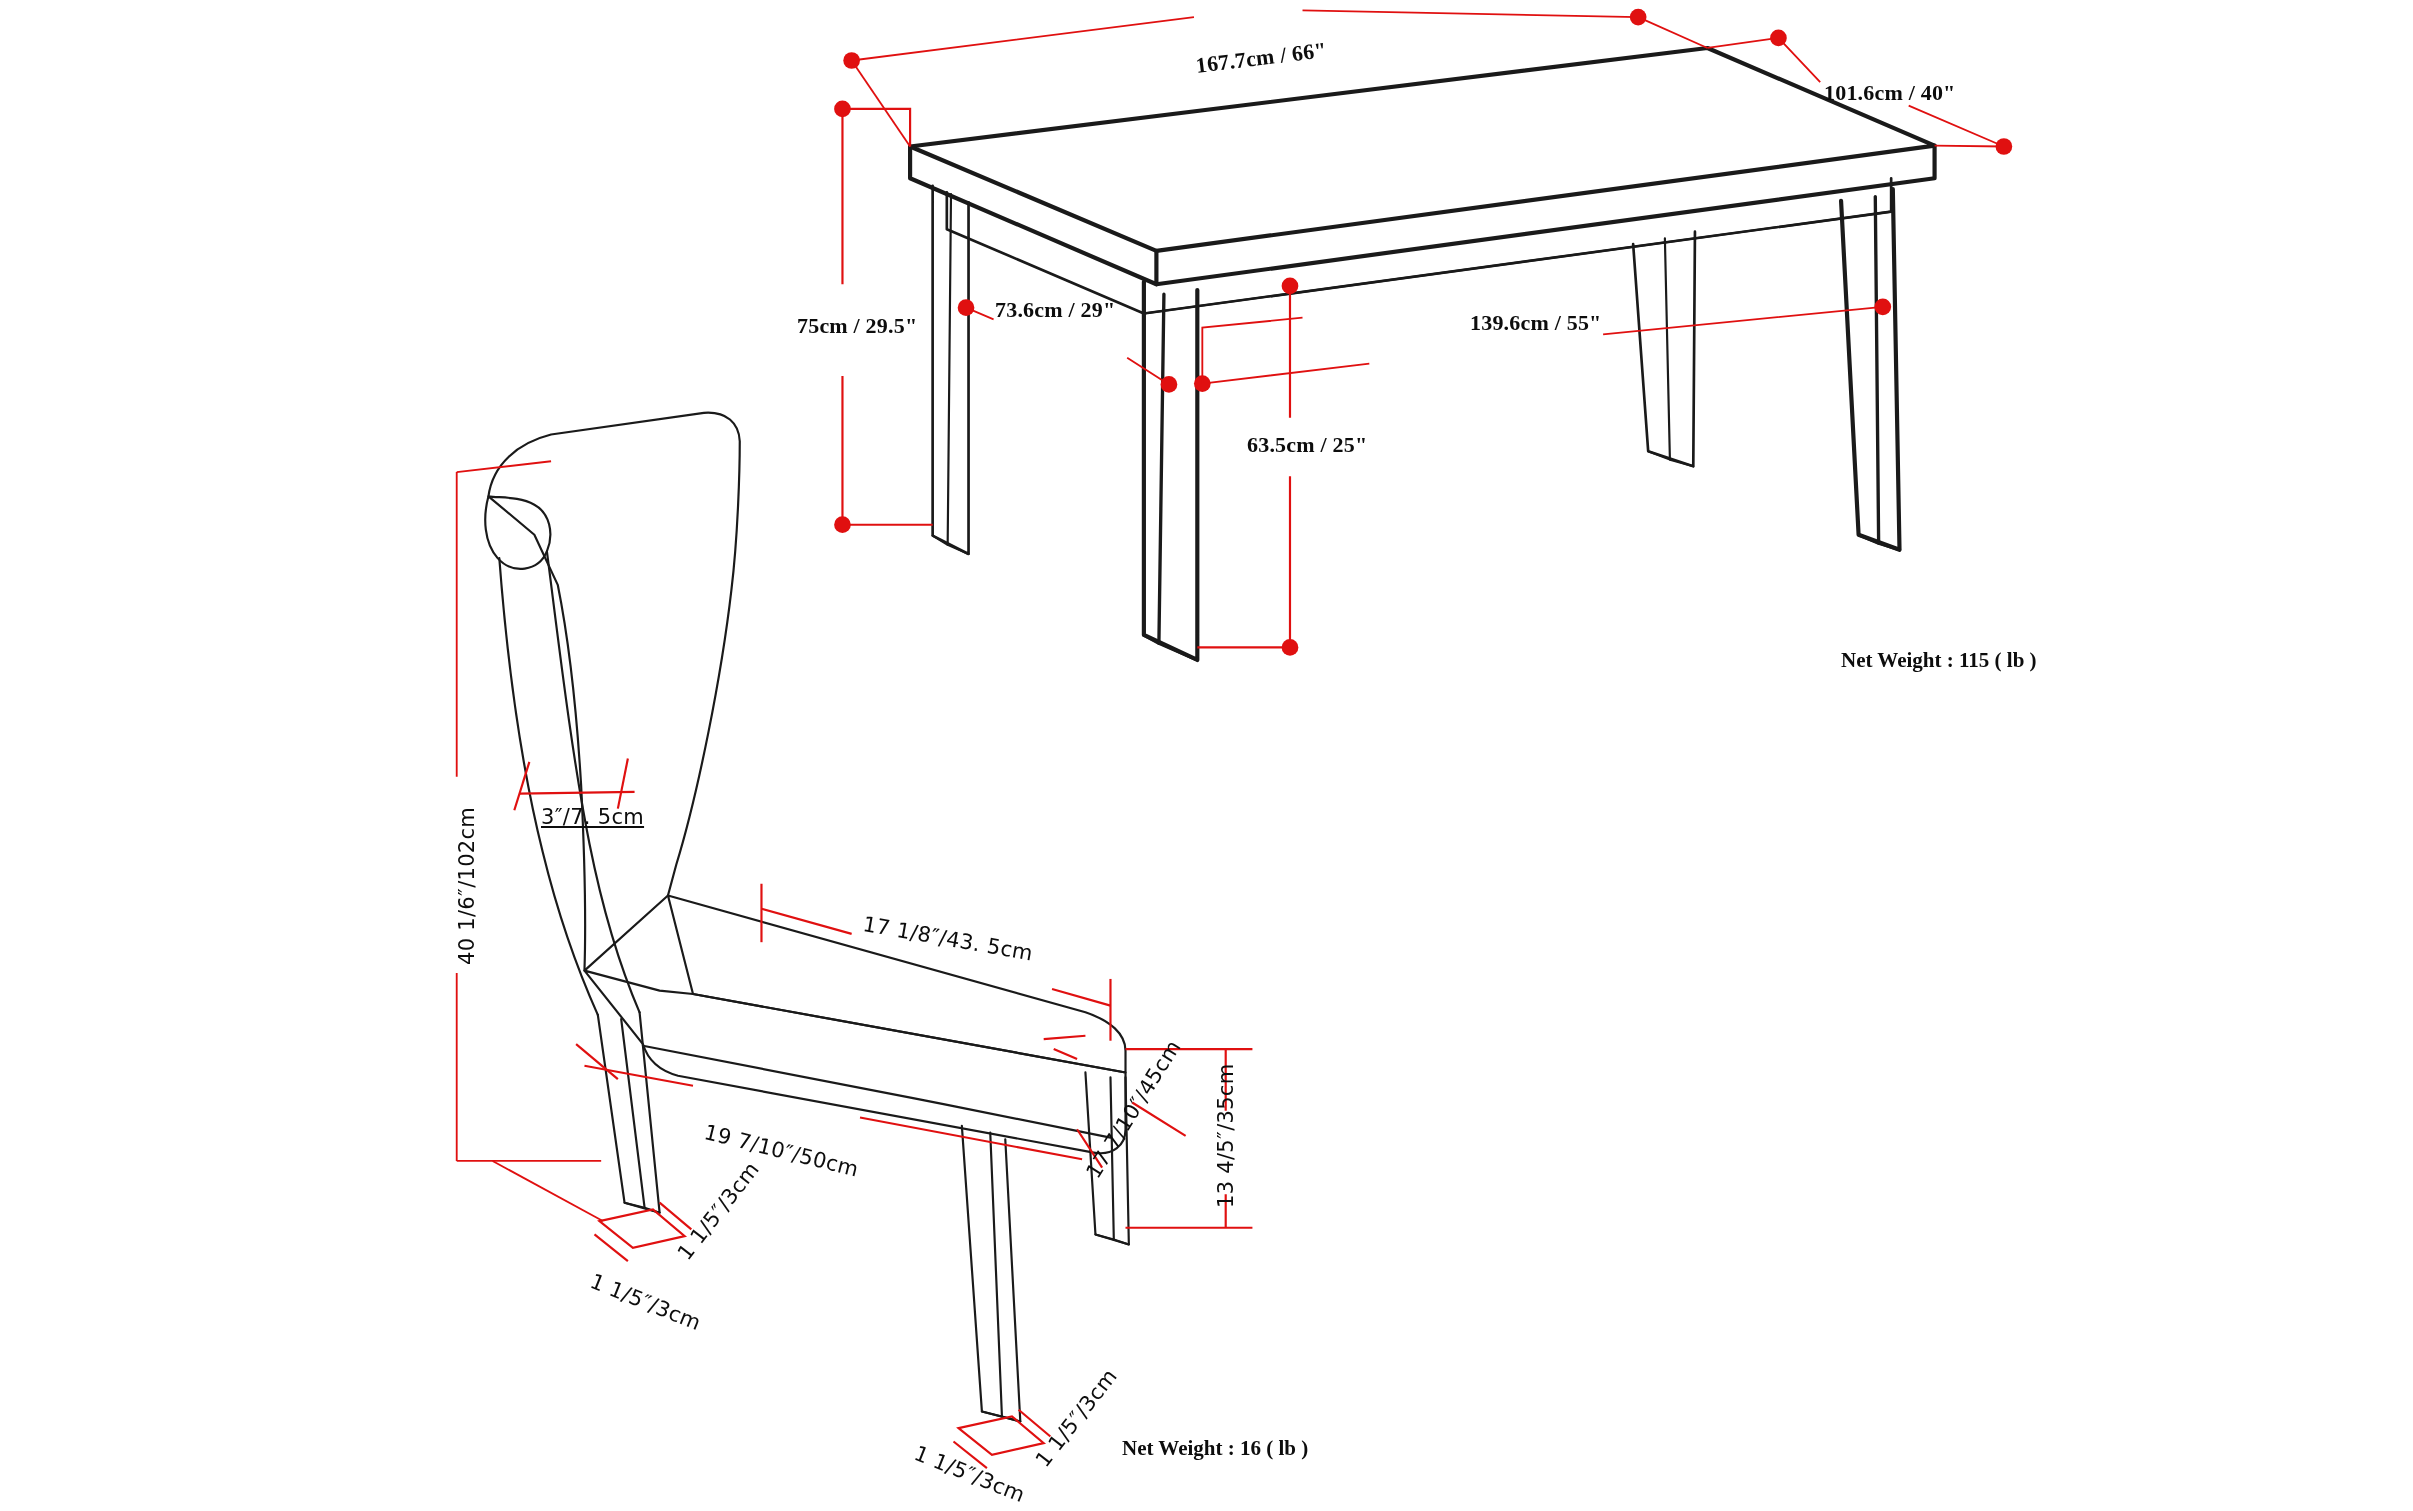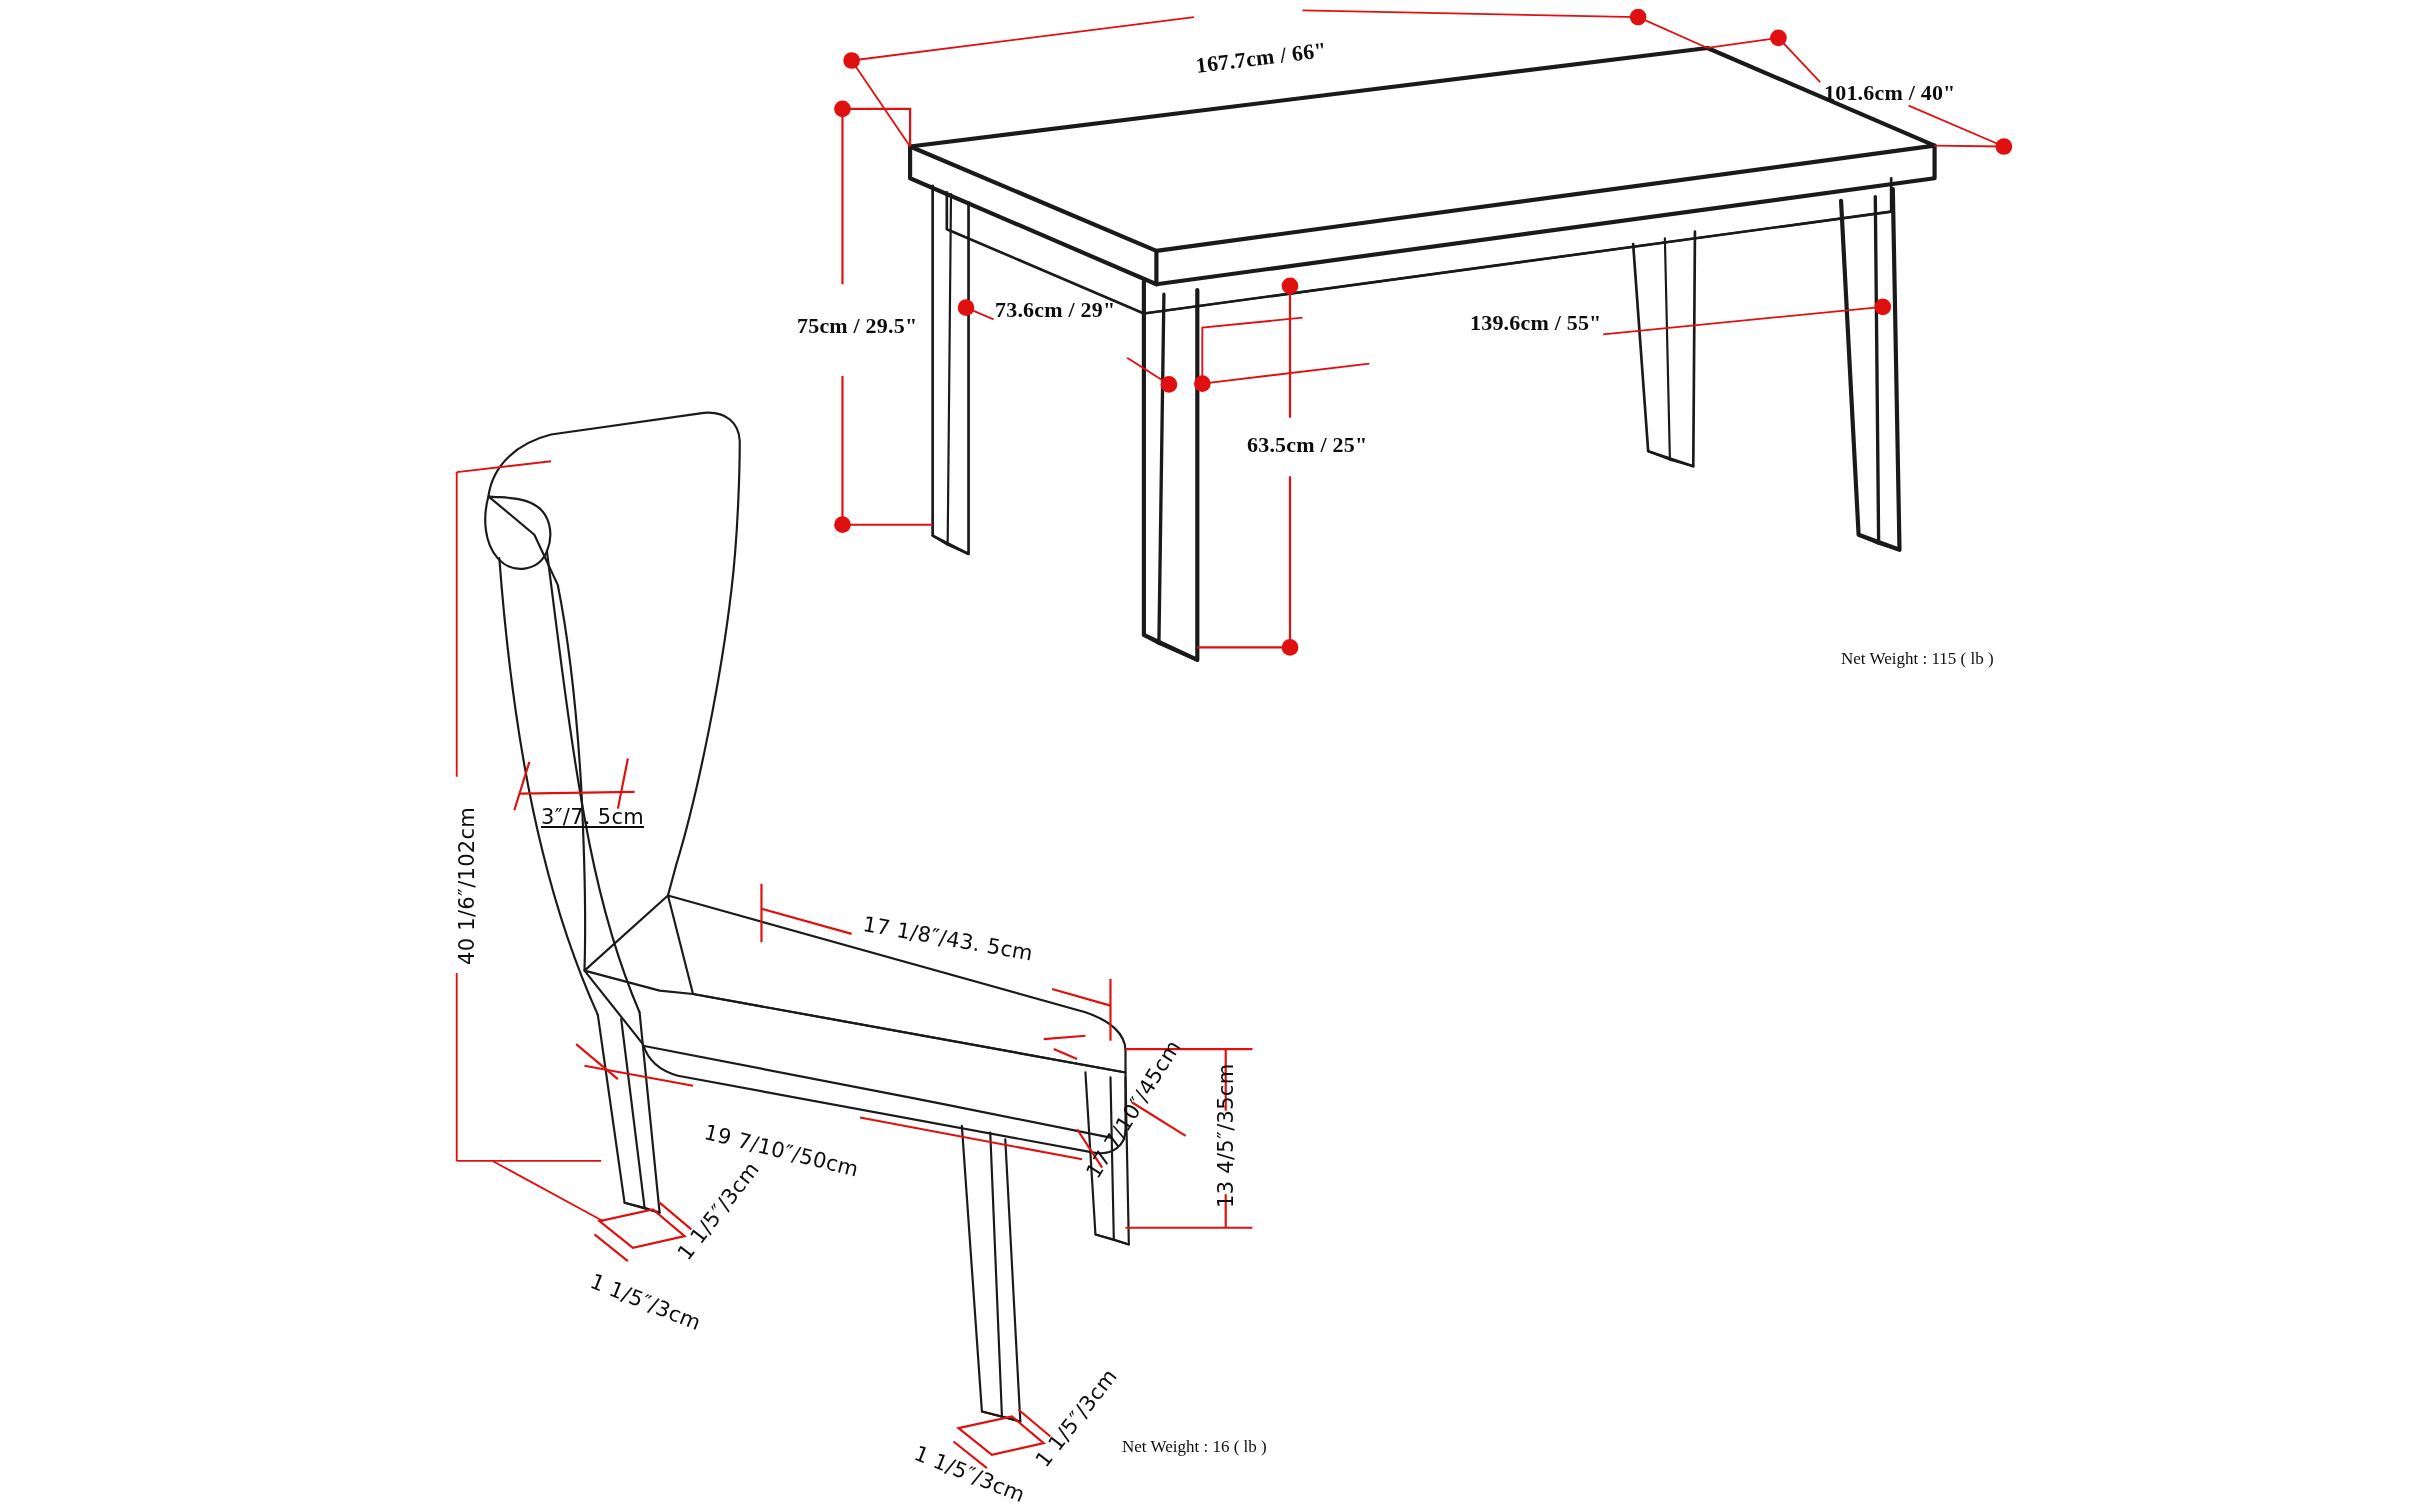--- a/index.html
+++ b/index.html
@@ -69,22 +69,22 @@
     font-weight: 700;
     letter-spacing: 0.2px;
   }
   .lbl-chair {
     font-family: "DejaVu Sans", "Liberation Sans", sans-serif;
     font-size: 21px;
     font-weight: 400;
     letter-spacing: 0.3px;
   }
   .lbl-weight {
-    font-size: 17px;
-    font-weight: 400;
+    font-size: 21px;
+    font-weight: 700;
   }
 </style>
 </head>
 <body>
 
 <div id="stage">
 
   <svg id="drawing" viewBox="0 0 2890 1810">
 
     <g>

